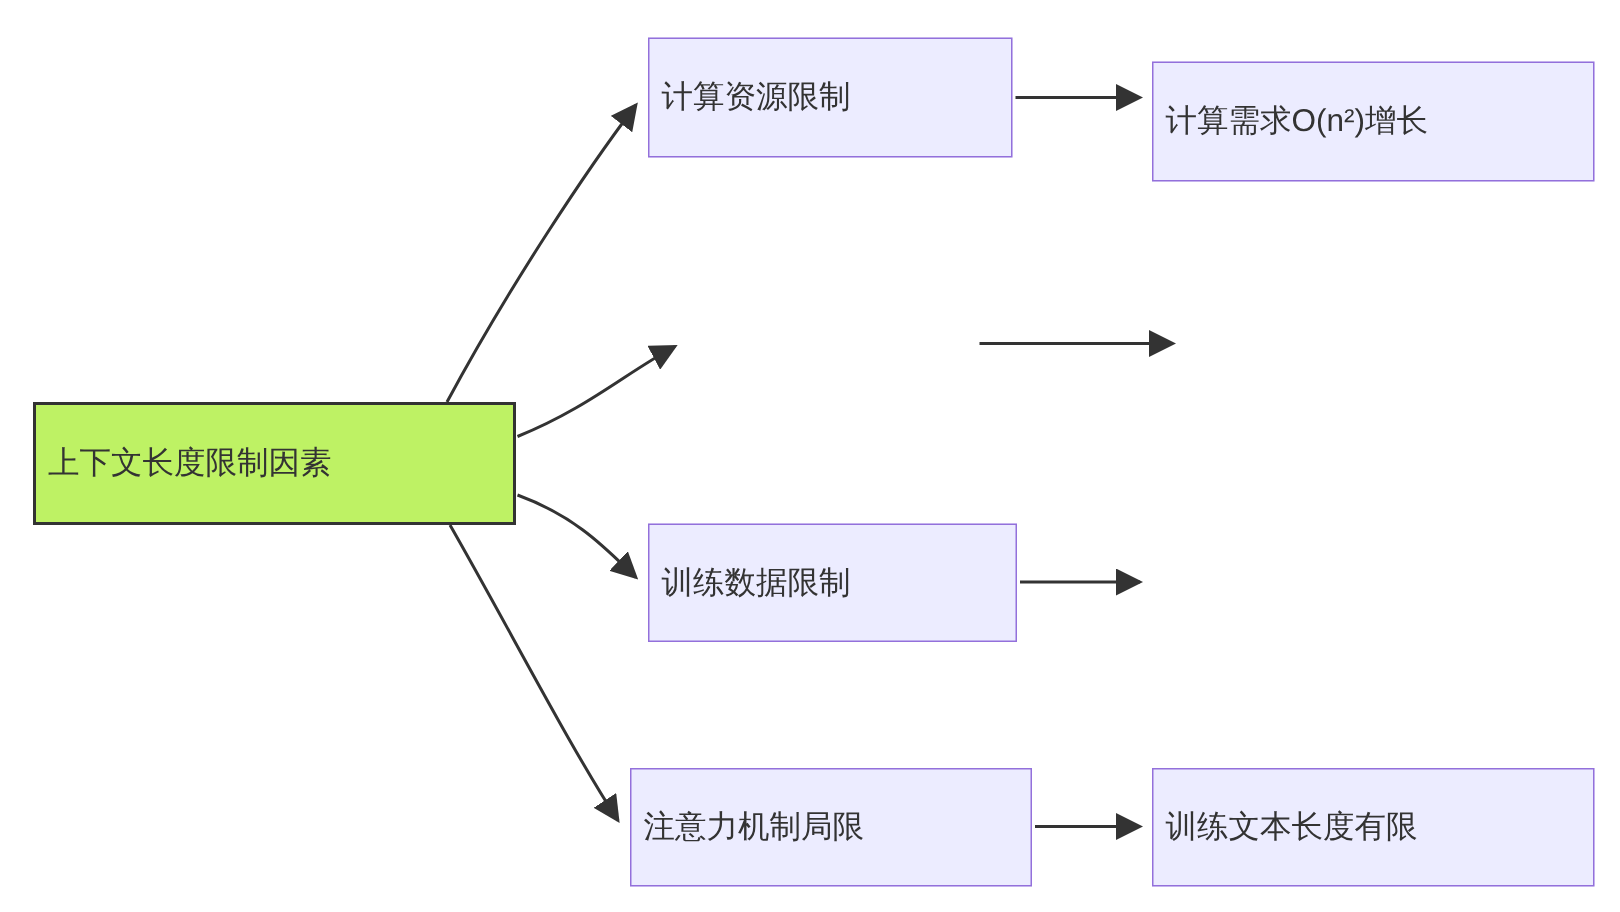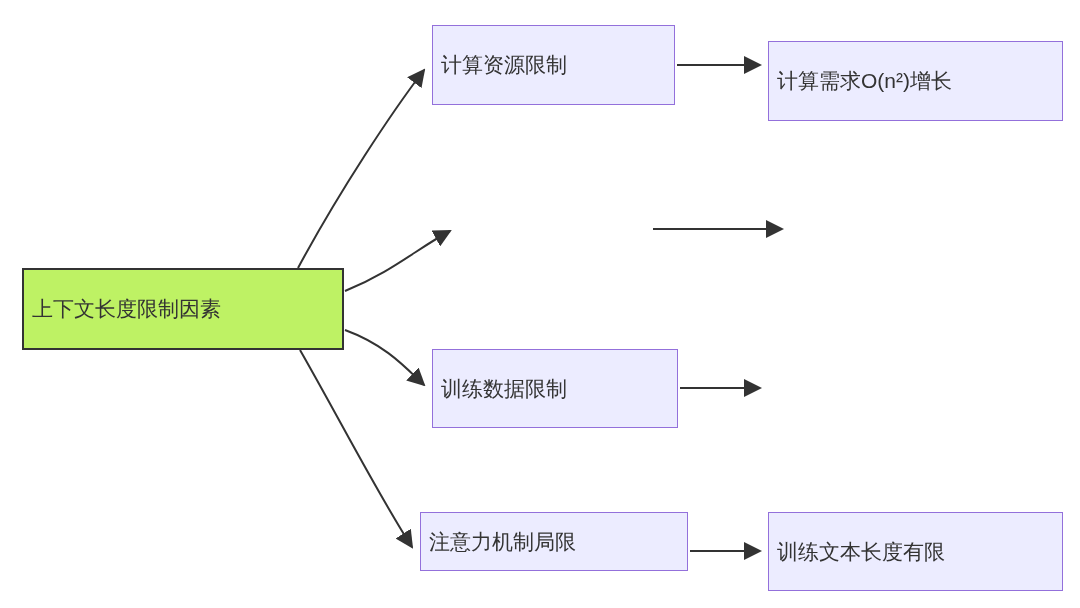--- a/index.html
+++ b/index.html
@@ -41,21 +41,21 @@
   }
   .node.root {
     background: #bef264;
     border: 2px solid #333333;
   }
   
   .pos-root { left: 22px;  top: 268px; width: 322px; height: 82px; }
   .pos-b1   { left: 432px; top: 25px;  width: 243px; height: 80px; }
   .pos-b2   { left: 458px; top: 190px; width: 193px; height: 79px; }
   .pos-b3   { left: 432px; top: 349px; width: 246px; height: 79px; }
-  .pos-b4   { left: 420px; top: 512px; width: 268px; height: 59px; }
+  .pos-b4   { left: 420px; top: 512px; width: 268px; height: 79px; }
   .pos-r1   { left: 768px; top: 25px;  width: 295px; height: 80px; margin-top: 16px; }
   .pos-r2   { left: 790px; top: 190px; width: 253px; height: 79px; }
   .pos-r3   { left: 768px; top: 349px; width: 295px; height: 79px; }
   .pos-r4   { left: 768px; top: 512px; width: 295px; height: 79px; }
 </style>
 </head>
 <body>
 
 <div class="canvas">
 

